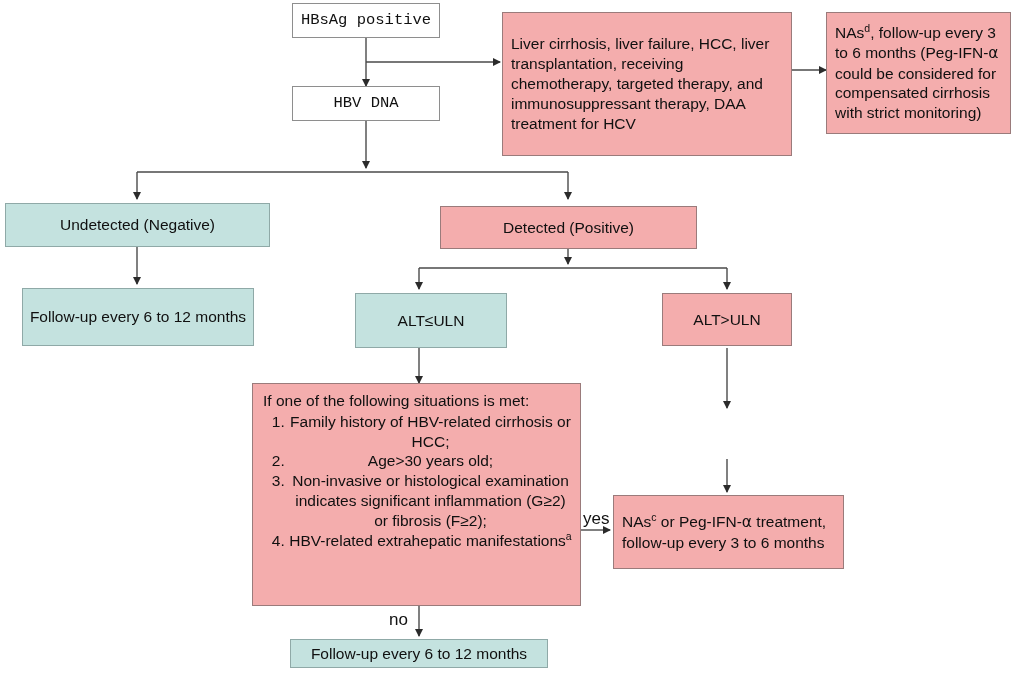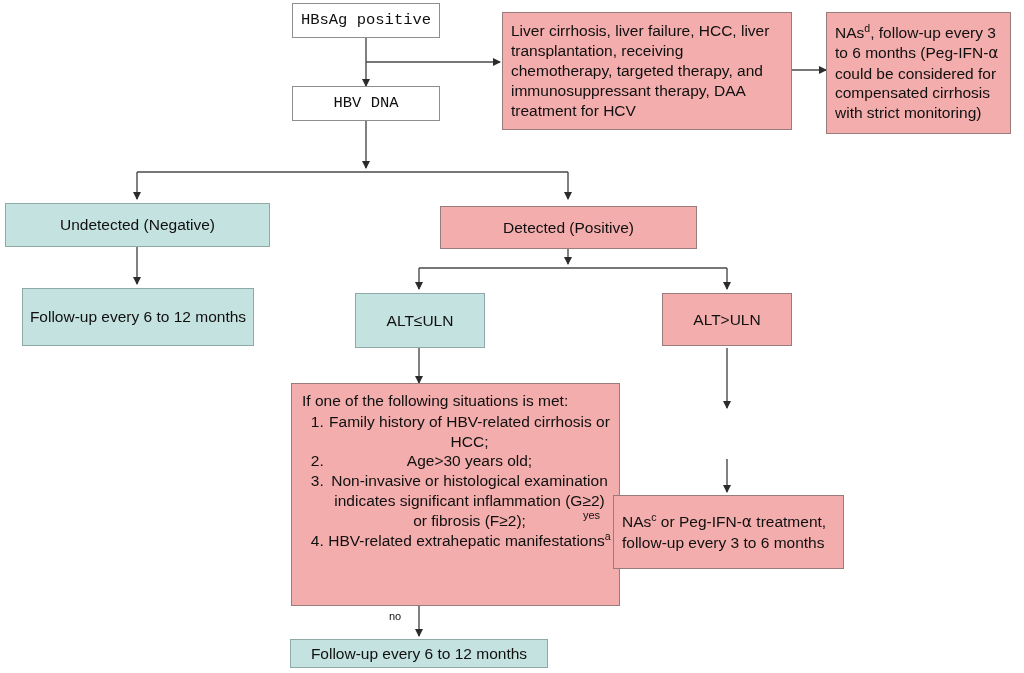--- a/index.html
+++ b/index.html
@@ -47,21 +47,21 @@
     justify-content: flex-start;
     text-align: left;
   }
   .node .inner {
     width: 100%;
   }
   .node.left-text .inner { text-align: left; }
 
   .edge-label {
     position: absolute;
-    font-size: 11px;
+    font-size: 17px;
     color: #111111;
     background: transparent;
     white-space: nowrap;
   }
 
   ol.crit {
     margin: 0;
     padding: 0 0 0 26px;
     list-style-position: outside;
   }
@@ -125,49 +125,49 @@
   </svg>
 
   <div class="node white" style="left:292px; top:3px; width:148px; height:35px;">
     <span class="inner">HBsAg positive</span>
   </div>
 
   <div class="node white" style="left:292px; top:86px; width:148px; height:35px;">
     <span class="inner">HBV DNA</span>
   </div>
 
-  <div class="node pink left-text" style="left:502px; top:12px; width:290px; height:118px; padding:6px 8px;">
+  <div class="node pink left-text" style="left:502px; top:12px; width:290px; height:144px; padding:6px 8px;">
     <span class="inner">Liver cirrhosis, liver failure, HCC, liver transplantation, receiving chemotherapy, targeted therapy, and immunosuppressant therapy, DAA treatment for HCV</span>
   </div>
 
   <div class="node pink left-text" style="left:826px; top:12px; width:185px; height:122px; padding:20px 8px;">
     <span class="inner"><span>NAs</span><sup>d</sup><span>, follow-up every 3 to 6 months (Peg-IFN-</span><span class="alpha">α</span><span> could be considered for compensated cirrhosis with strict monitoring)</span></span>
   </div>
 
   <div class="node pink" style="left:440px; top:206px; width:257px; height:43px;">
     <span class="inner">Detected (Positive)</span>
   </div>
 
   <div class="node teal" style="left:5px; top:203px; width:265px; height:44px;">
     <span class="inner">Undetected (Negative)</span>
   </div>
 
   <div class="node teal" style="left:22px; top:288px; width:232px; height:58px;">
     <span class="inner">Follow-up every 6 to 12 months</span>
   </div>
 
-  <div class="node teal" style="left:355px; top:293px; width:130px; height:55px;">
+  <div class="node teal" style="left:355px; top:293px; width:152px; height:55px;">
     <span class="inner">ALT≤ULN</span>
   </div>
 
   <div class="node pink" style="left:662px; top:293px; width:130px; height:53px;">
     <span class="inner">ALT&gt;ULN</span>
   </div>
 
-  <div class="node pink left-text" style="left:252px; top:383px; width:329px; height:223px; padding:7px 8px 7px 10px; align-items:flex-start;margin-left:39px;">
+  <div class="node pink left-text" style="left:252px; top:383px; width:329px; height:223px; padding:7px 8px 7px 10px; align-items:flex-start;">
     <div class="inner">
       <div class="crit-head">If one of the following situations is met:</div>
       <ol class="crit">
         <li>Family history of HBV-related cirrhosis or HCC;</li>
         <li>Age&gt;30 years old;</li>
         <li>Non-invasive or histological examination indicates significant inflammation (G≥2) or fibrosis (F≥2);</li>
         <li><span>HBV-related extrahepatic manifestations</span><sup>a</sup></li>
       </ol>
     </div>
   </div>

